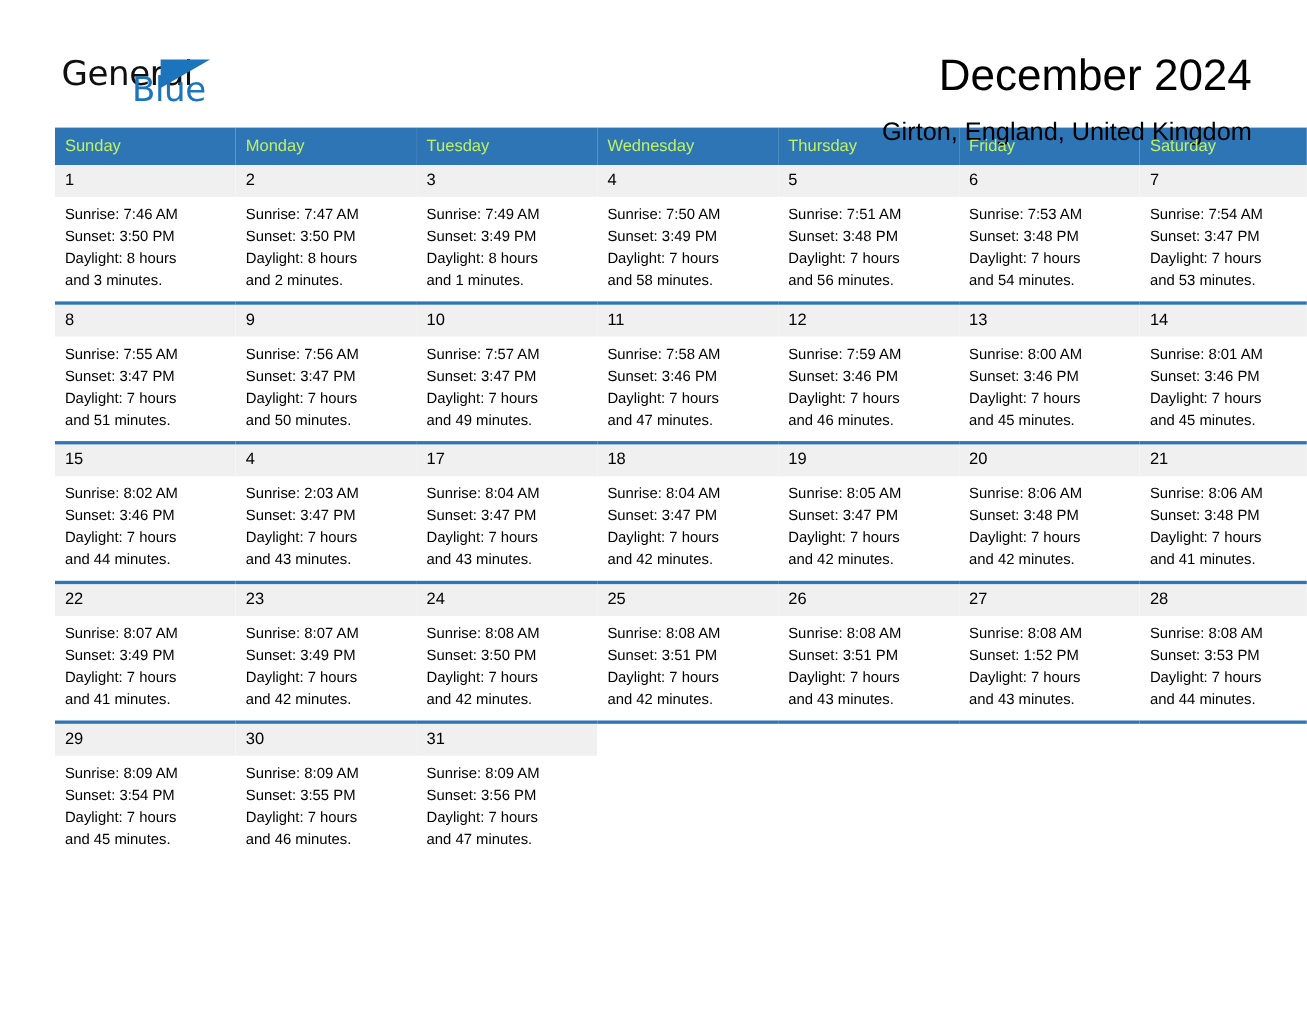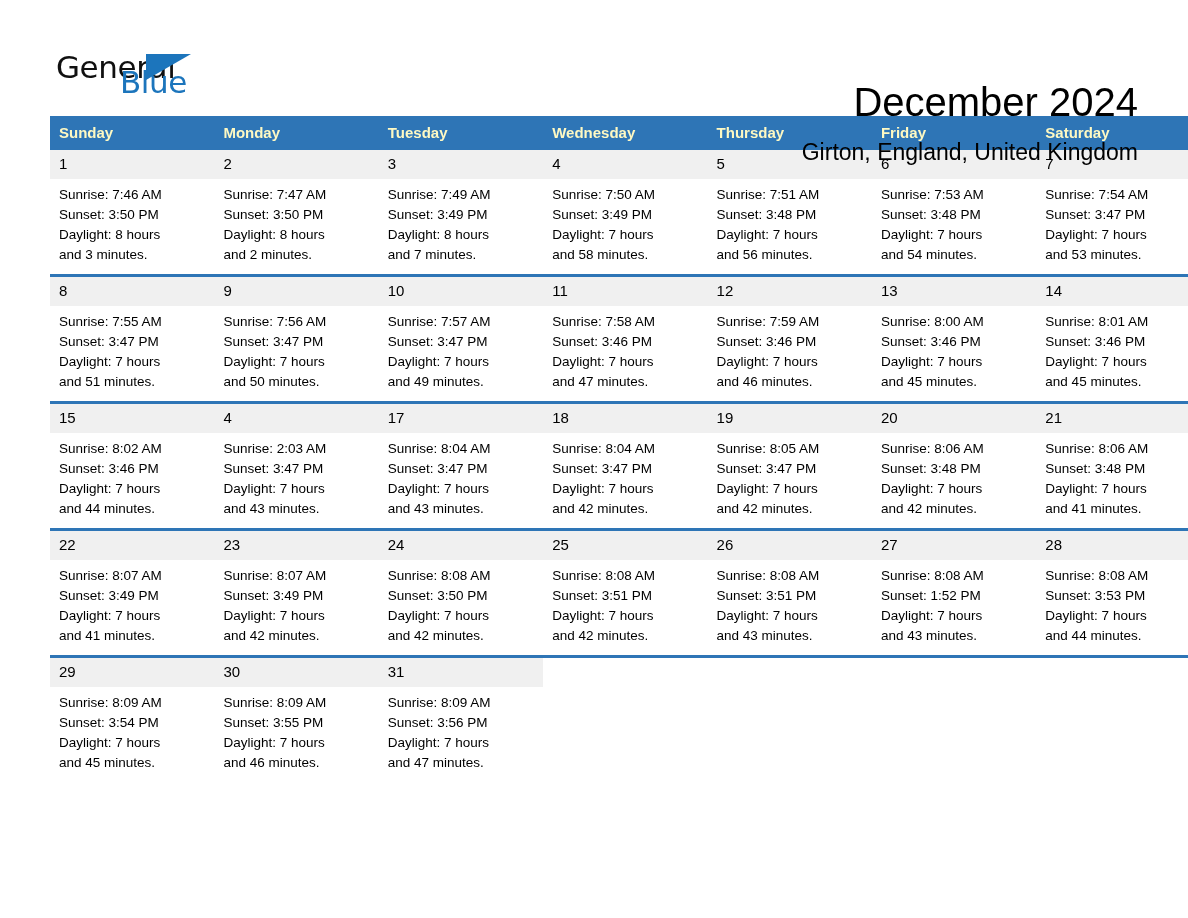--- a/index.html
+++ b/index.html
@@ -65,21 +65,20 @@
     font-size: 31px;
     line-height: 31px;
     letter-spacing: -0.4px;
     color: #1c75bc;
     font-family: "DejaVu Sans", sans-serif;
     font-weight: 400;
   }
   .title-block {
     text-align: right;
     padding-top: 0px;
-    margin-top: 33px;
   }
   .cal-title {
     font-size: 40px;
     line-height: 46px;
     font-weight: 400;
     color: #000000;
     letter-spacing: 0px;
     white-space: nowrap;
   }
   .cal-subtitle {
@@ -93,23 +92,23 @@
 
   
   .calendar {
     width: 1088px;
     border-collapse: collapse;
     table-layout: fixed;
     margin-top: 12px;
   }
   .calendar th {
     background: #2e75b6;
-    color: #fef9c3;
+    color: #bef264;
     font-size: 15px;
-    font-weight: 700;
+    font-weight: 400;
     text-align: left;
     padding: 8px 0 9px 9px;
     border: none;
     width: 155.4px;
   }
   .calendar td {
     vertical-align: top;
     padding: 0;
     border: none;
     border-top: 3px solid #2e75b6;
@@ -189,21 +188,21 @@
               <div>Daylight: 8 hours</div>
               <div>and 2 minutes.</div>
             </div>
           </td>
           <td>
             <div class="daynum">3</div>
             <div class="info">
               <div>Sunrise: 7:49 AM</div>
               <div>Sunset: 3:49 PM</div>
               <div>Daylight: 8 hours</div>
-              <div>and 7 minutes.</div>
+              <div>and 1 minutes.</div>
             </div>
           </td>
           <td>
             <div class="daynum">4</div>
             <div class="info">
               <div>Sunrise: 7:50 AM</div>
               <div>Sunset: 3:49 PM</div>
               <div>Daylight: 7 hours</div>
               <div>and 58 minutes.</div>
             </div>

